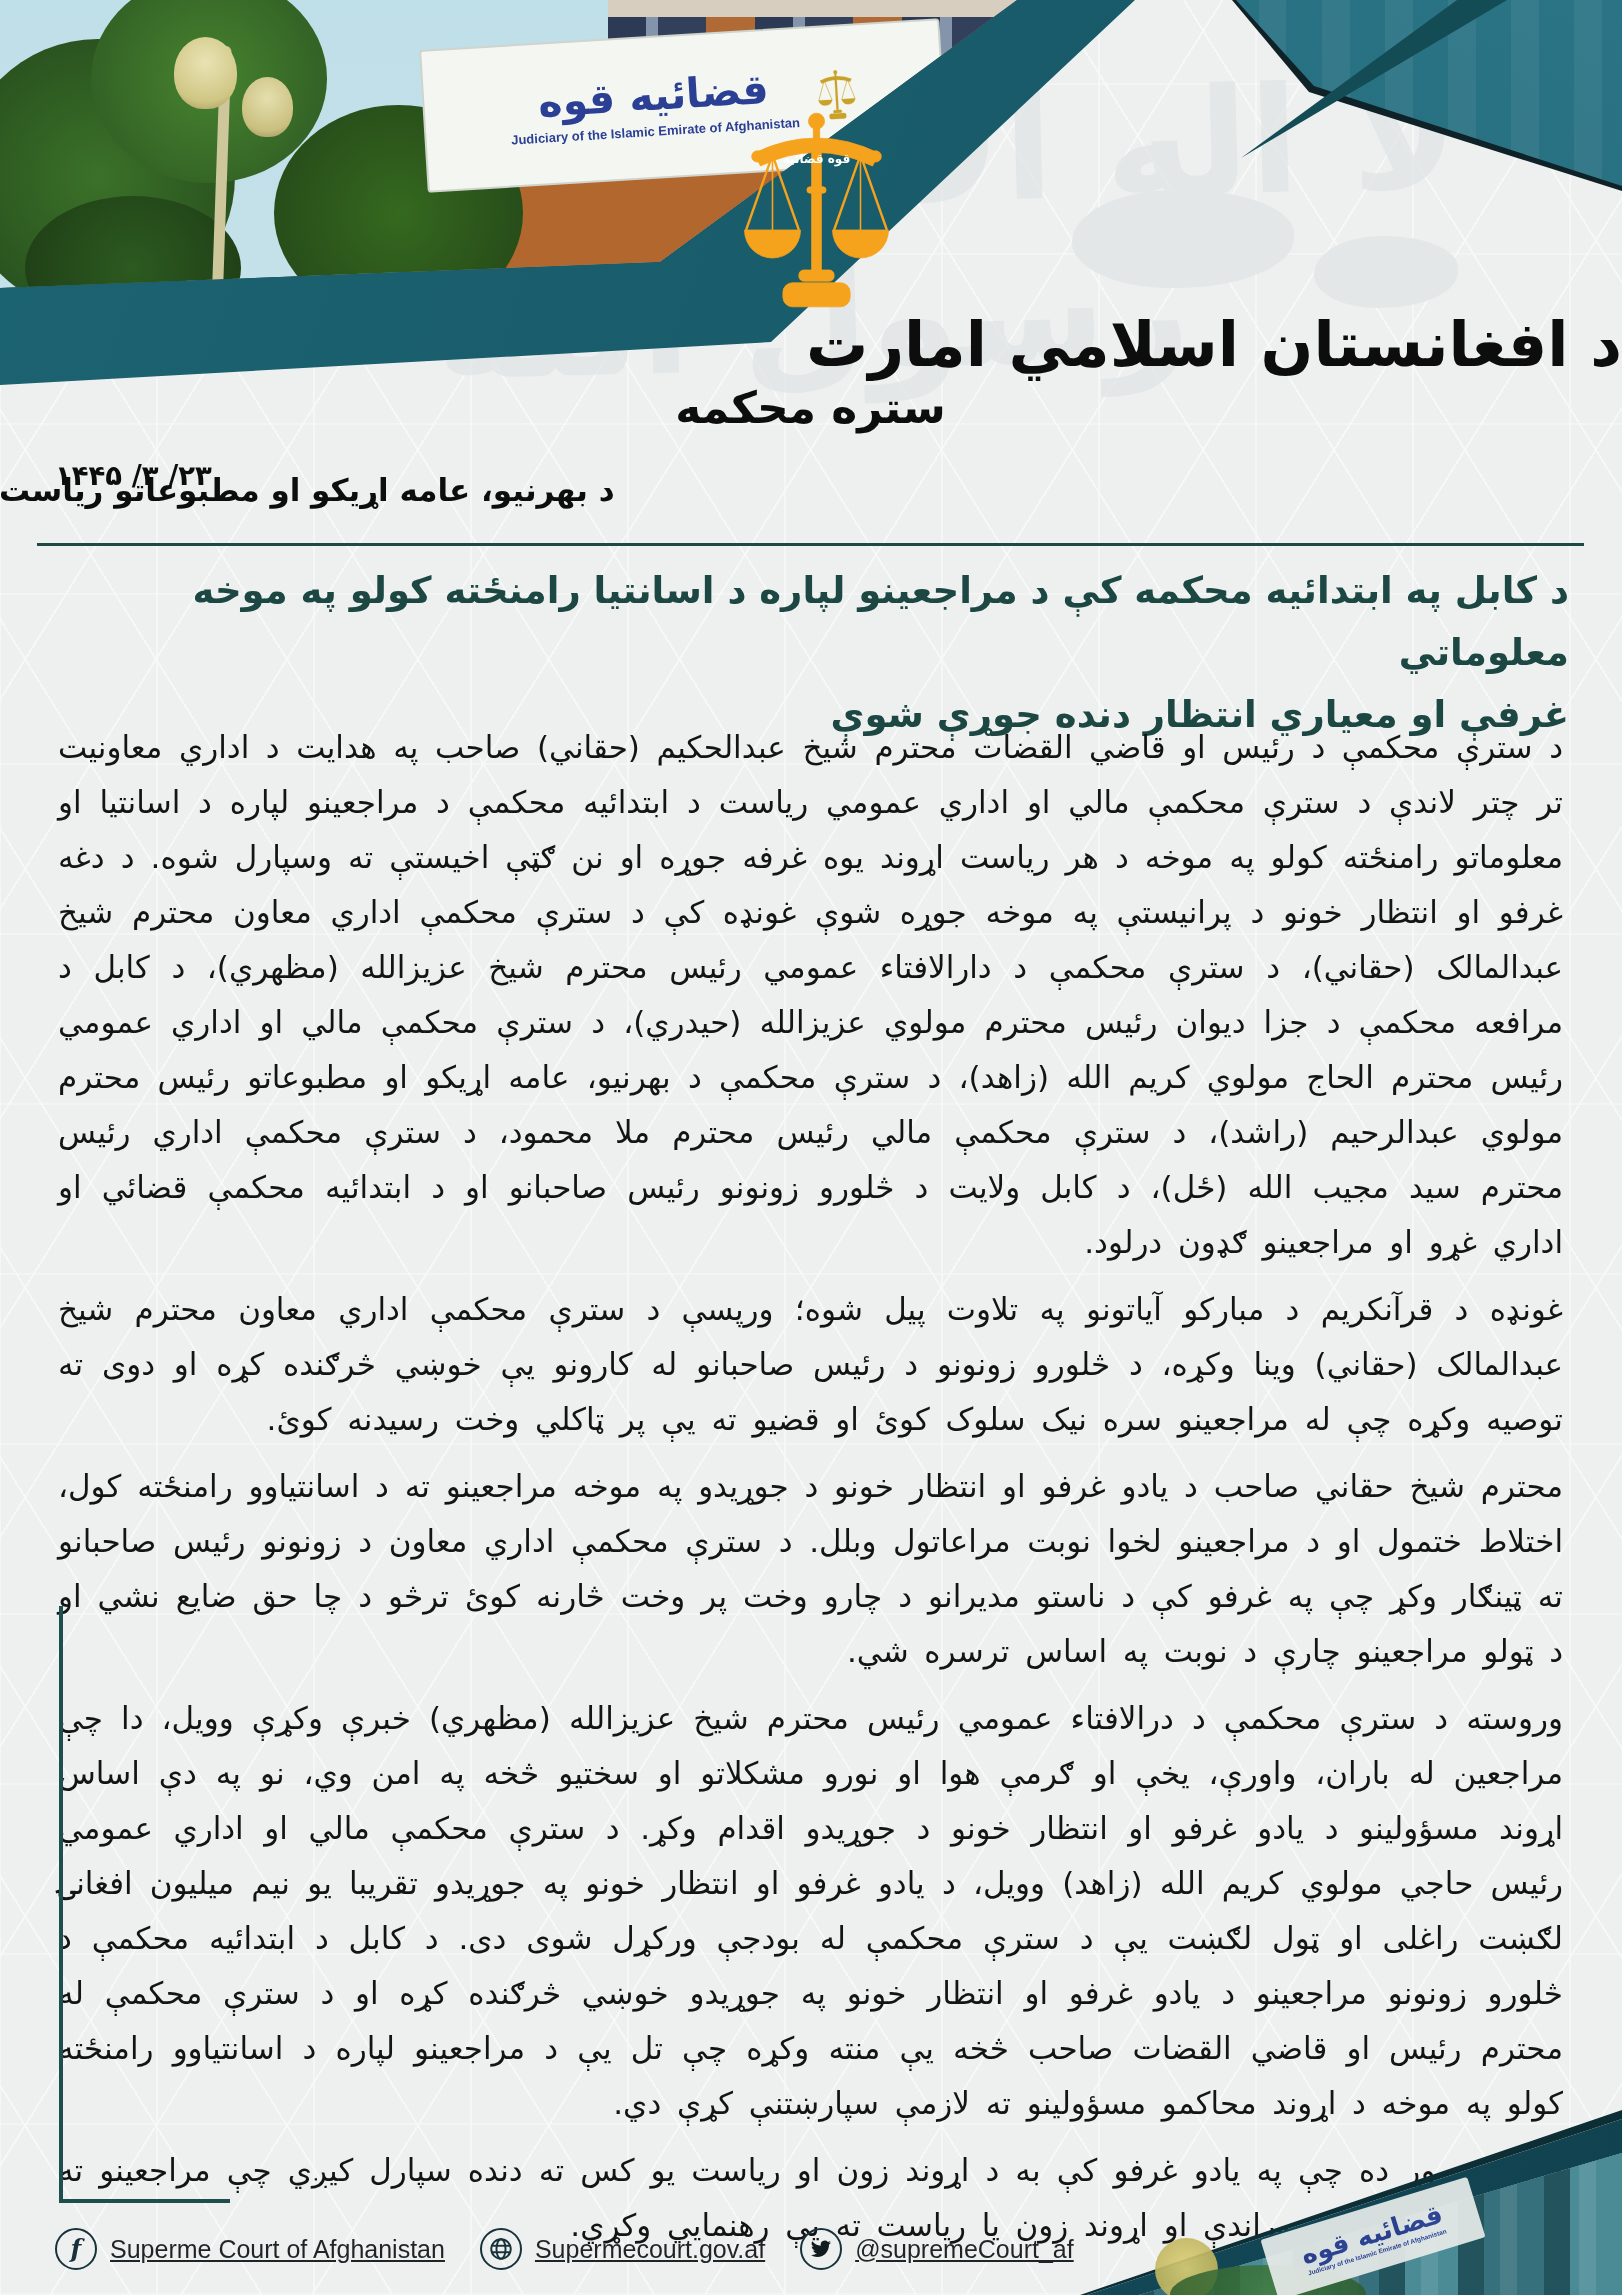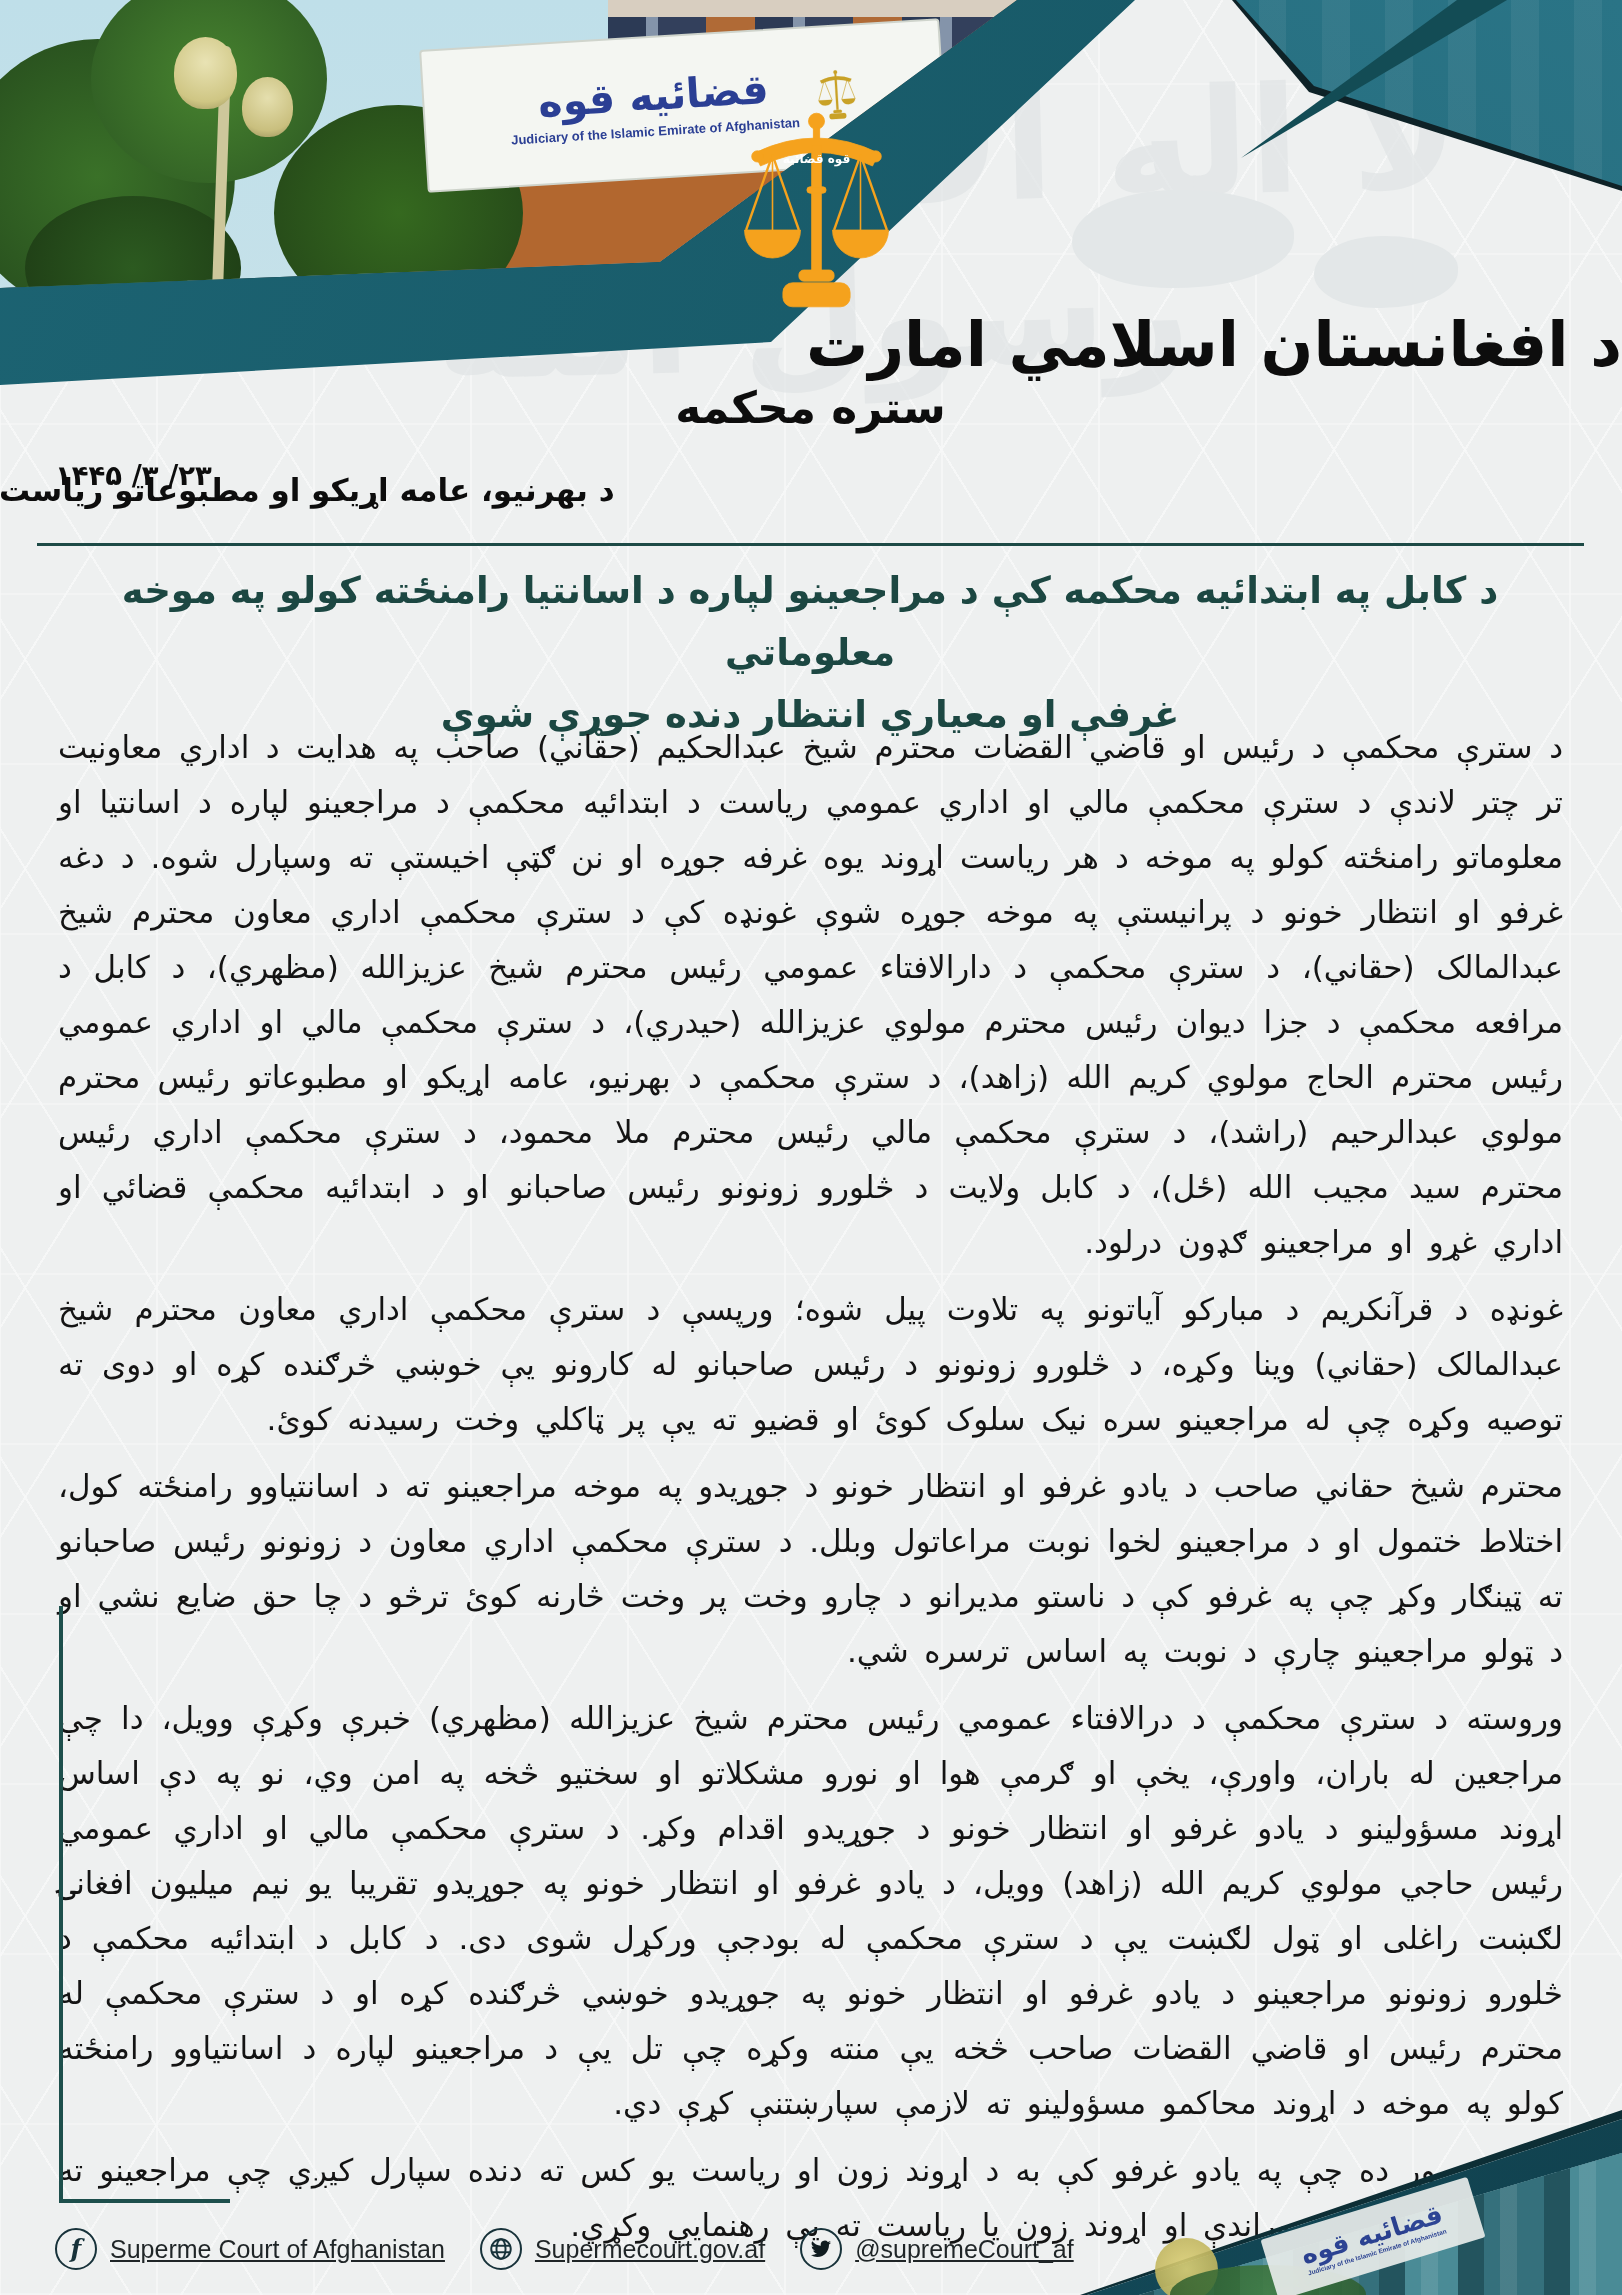--- a/index.html
+++ b/index.html
@@ -74,21 +74,21 @@
     font-size:44px; font-weight:bold; color:#0d0d0d;}
   .h-dir{ left:0; top:472px; width:1623px; z-index:4; text-align:left;
     font-size:31px; font-weight:bold; color:#0d0d0d;}
   .h-date{ left:56px; top:459px; width:216px; z-index:5; direction:rtl;
     font-size:27.5px; font-weight:bold; color:#0d0d0d; text-align:left;}
 
   .rule{ left:38px; top:543px; width:1547px; height:3.3px; background:#1d4a46; z-index:4;}
 
   
   .title{ left:52px; top:560px; width:1518px; z-index:4; direction:rtl;
-    text-align:center; font-size:37px; font-weight:bold; color:#1c4742; line-height:62px;}
+    font-size:37px; font-weight:bold; color:#1c4742; line-height:62px;}
   .body-text{ left:47px; top:708px; width:1529px; z-index:4; direction:rtl;
     text-align:justify; font-size:31px; line-height:55px; color:#141414; word-spacing:5.9px;}
   .body-text p{margin:12px;}
 
   .bracket-v{ left:60px; top:1606px; width:3.9px; height:597px; background:#1d4f4c; z-index:5;}
   .bracket-h{ left:60px; top:2199px; width:171px; height:3.9px; background:#1d4f4c; z-index:5;}
 
   
   .footer{ left:56px; top:2220px; height:58px; z-index:6;
     display:flex; align-items:center; gap:35px; direction:ltr;

